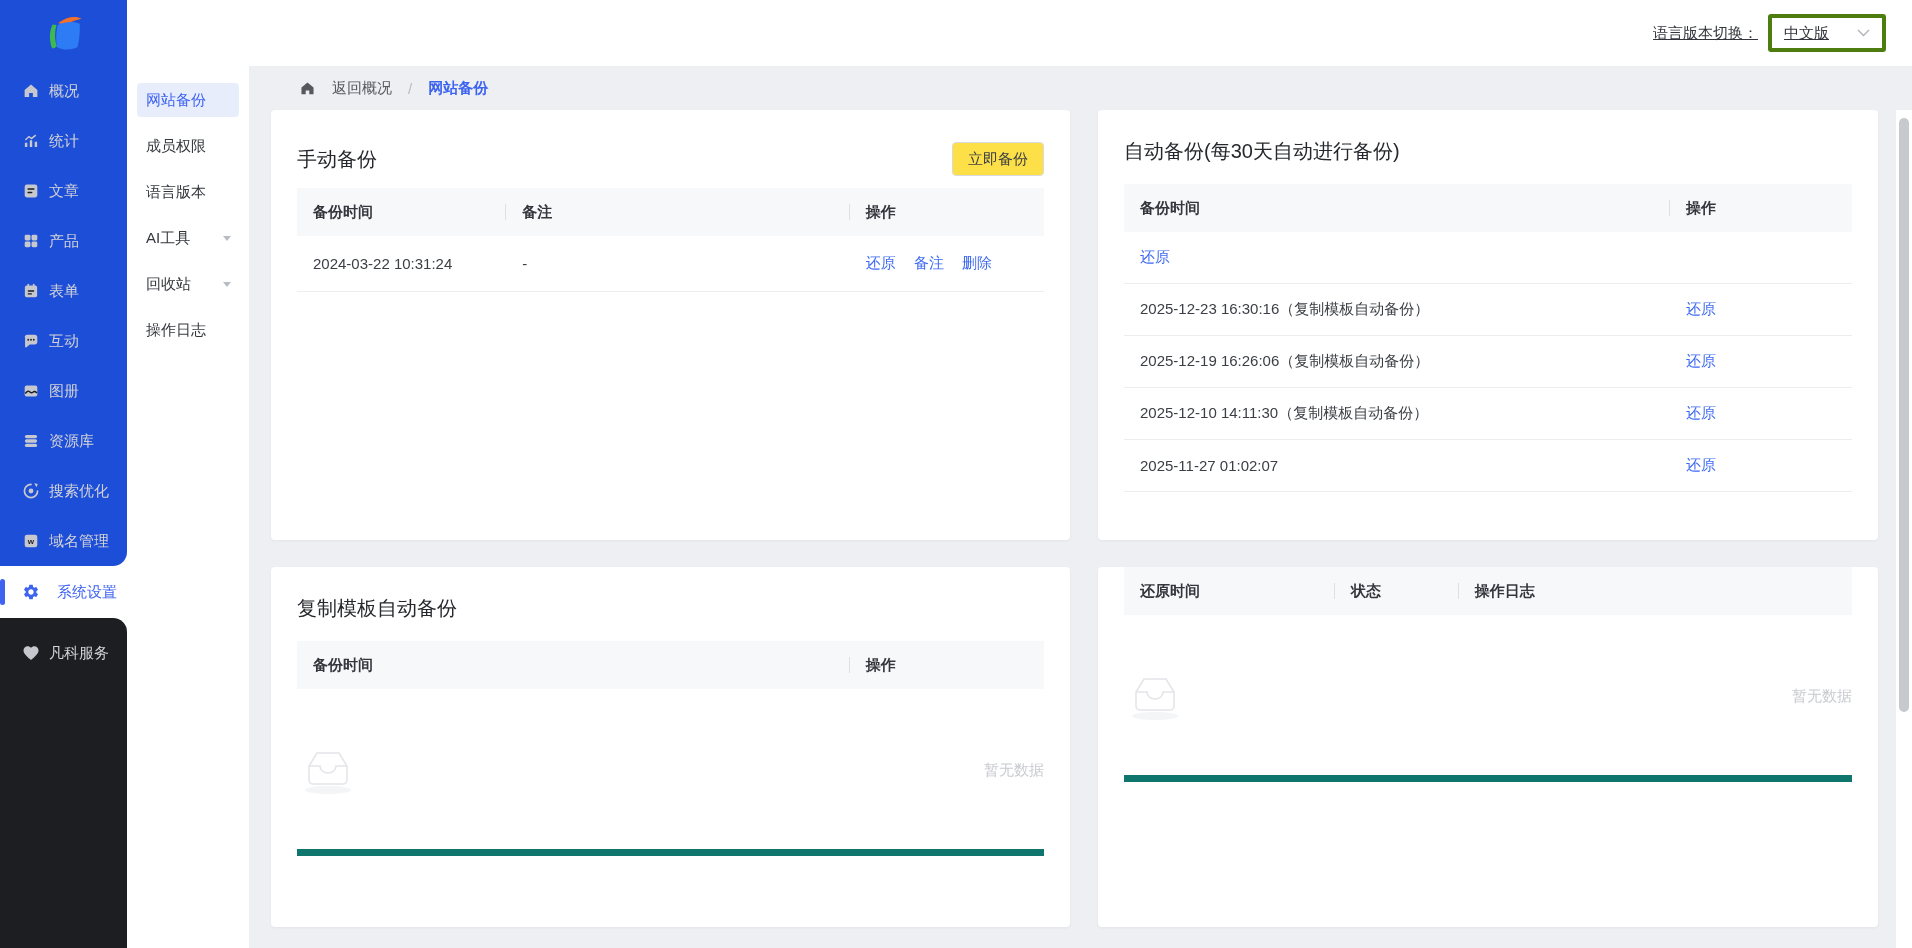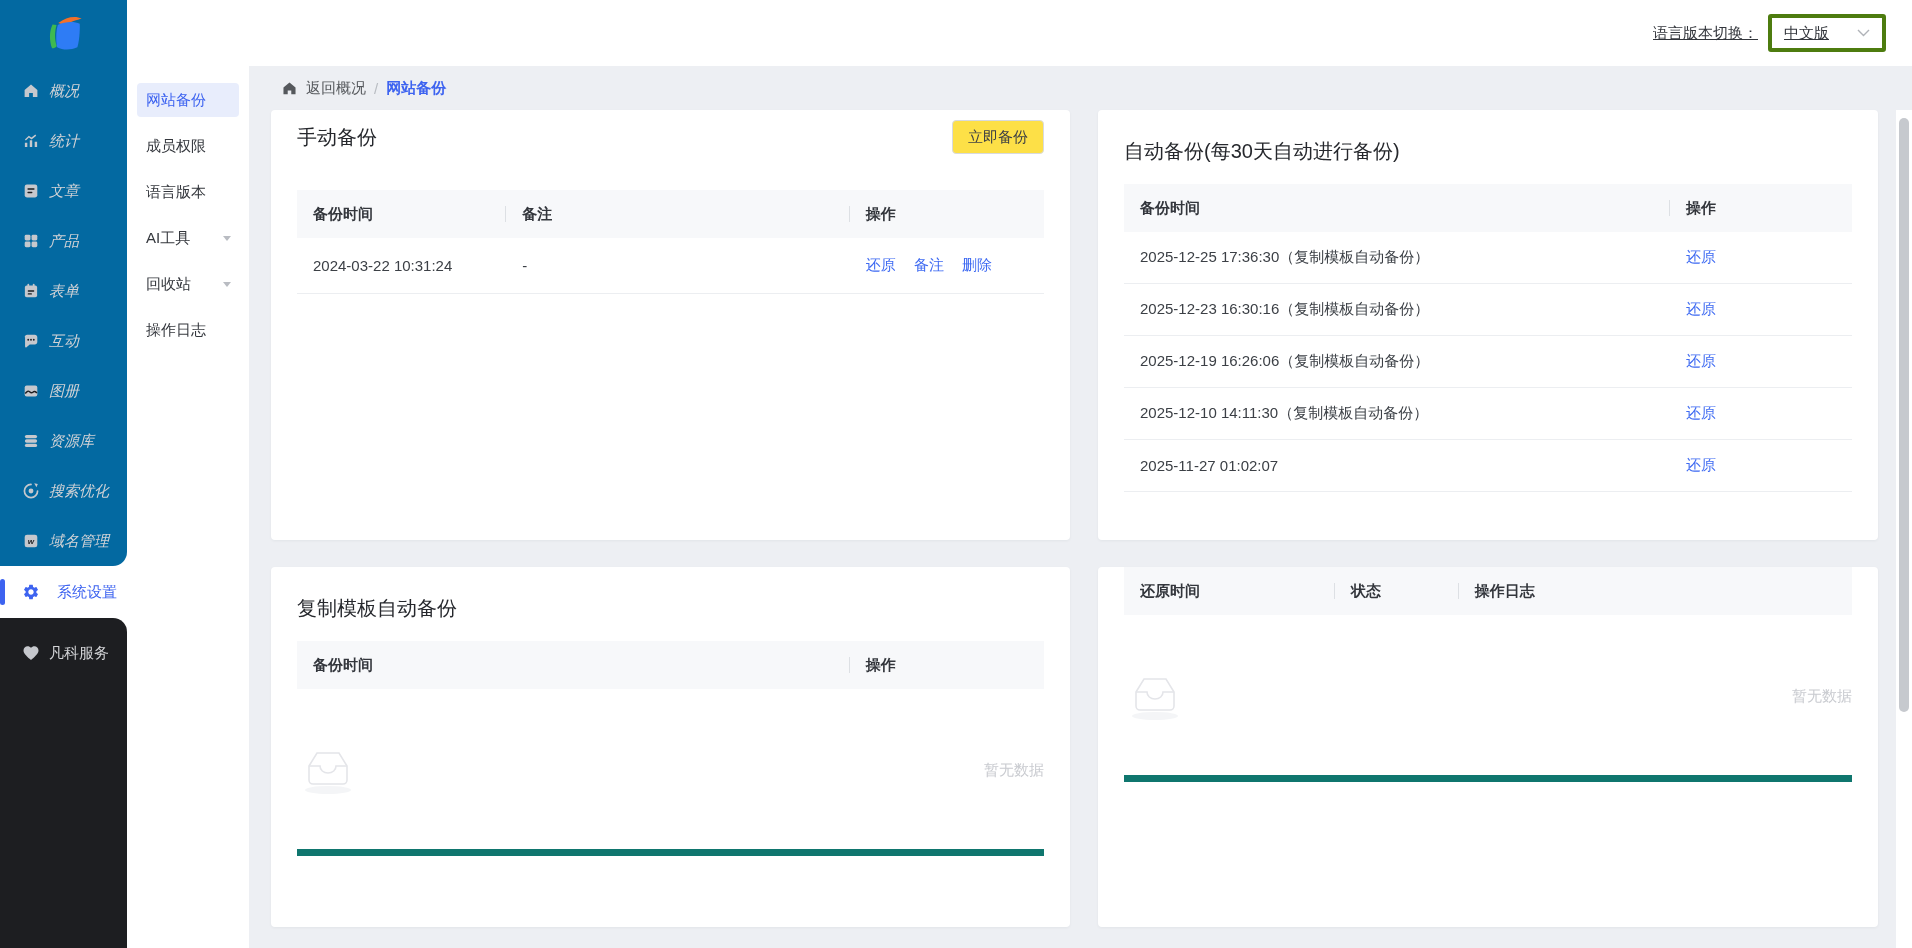--- a/index.html
+++ b/index.html
@@ -6,21 +6,21 @@
   html,body { width:1912px; height:948px; }
   body {
     position:relative; overflow:hidden;
     background:#edeff3;
     font-family:"Liberation Sans","DejaVu Sans",sans-serif;
     color:#33363c;
   }
 
   
   .sidebar { position:absolute; left:0; top:0; width:127px; height:948px; background:#fff; display:flex; flex-direction:column; z-index:5; }
-  .side-top { background:#0369a1; border-radius:0 0 14px 0; padding-bottom:0;font-style:italic; }
+  .side-top { background:#1d4ed8; border-radius:0 0 14px 0; padding-bottom:0; }
   .side-bottom { background:#1d1e21; border-radius:0 14px 0 0; flex:1; padding-top:10px; }
   .logo-wrap { height:66px; display:flex; align-items:center; justify-content:center; }
   .s-item { height:50px; display:flex; align-items:center; padding-left:22px; gap:9px; color:#d2d3d6; font-size:15px; cursor:pointer; white-space:nowrap; }
   .s-ico { width:18px; height:18px; flex:none; }
   .s-selected { height:52px; background:#fff; display:flex; align-items:center; padding-left:22px; gap:17px; color:#3d63f0; font-size:15px; position:relative; cursor:pointer; white-space:nowrap; }
   .accent-bar { position:absolute; left:0; top:50%; transform:translateY(-50%); width:5px; height:26px; border-radius:3px; background:#3d63f0; }
 
   
   .topbar { position:absolute; left:127px; top:0; width:1785px; height:66px; background:#fff; display:flex; align-items:center; justify-content:flex-end; padding-right:26px;text-decoration:underline; }
   .lang-label { font-size:15px; color:#33363c; margin-right:10px; }
@@ -28,28 +28,28 @@
   .lang-select span { font-size:15px; color:#33363c; }
 
   
   .subsidebar { position:absolute; left:127px; top:66px; width:122px; height:882px; background:#fff; padding:17px 10px 0; }
   .sub-item { height:34px; margin-bottom:12px; display:flex; align-items:center; justify-content:space-between; padding:0 8px 0 9px; font-size:15px; color:#34373d; border-radius:4px; cursor:pointer; white-space:nowrap; }
   .sub-item.active { background:#e8edfc; color:#3d63f0; }
   .caret { width:0; height:0; border-left:4px solid transparent; border-right:4px solid transparent; border-top:5px solid #b9bcc2; margin-left:6px; }
 
   
   .main { position:absolute; left:249px; top:66px; right:0; bottom:0; }
-  .breadcrumb { height:44px; display:flex; align-items:center; padding-left:32px; gap:8px; font-size:15px; color:#55585c; }
+  .breadcrumb { height:44px; display:flex; align-items:center; padding-left:50px; gap:16px; font-size:15px; color:#55585c; }
   .crumb-sep { color:#b9bcc2; }
   .crumb-current { color:#3d63f0; font-weight:700; }
   .crumb-back { cursor:pointer; }
 
   .cards { margin-left:22px; display:grid; grid-template-columns:799px 780px; grid-template-rows:430px 360px; column-gap:28px; row-gap:27px; }
   .card { background:#fff; border-radius:4px; box-shadow:0 1px 3px rgba(29,30,33,.05); padding:0 26px; overflow:hidden; }
-  .card-head { display:flex; align-items:center; justify-content:space-between; padding-top:10px; min-height:40px; margin-bottom:36px; }
+  .card-head { display:flex; align-items:center; justify-content:space-between; padding-top:32px; min-height:40px; margin-bottom:12px; }
   .card-head.simple { padding-top:28px; min-height:34px; margin-bottom:19px; }
   .card-title { font-size:20px; color:#26282d; font-weight:500; }
   .btn { height:34px; padding:0 15px; background:#fde047; border:1px solid #d8dade; border-radius:4px; font-size:15px; color:#3c3f45; cursor:pointer; font-family:inherit; }
 
   .thead { display:flex; height:48px; background:#f7f8fa; align-items:center; }
   .th { font-size:15px; font-weight:700; color:#33363c; padding-left:16px; position:relative; white-space:nowrap; }
   .th:not(:last-child)::after { content:''; position:absolute; right:0; top:50%; transform:translateY(-50%); width:1px; height:16px; background:#dde0e4; }
   .trow { display:flex; align-items:center; border-bottom:1px solid #eceef1; }
   .trow.tall { height:56px; }
   .trow.mid { height:52px; }
@@ -259,21 +259,20 @@
 
     <section class="card">
       <div class="card-head simple">
         <h2 class="card-title">自动备份(每30天自动进行备份)</h2>
       </div>
       <div class="thead">
         <div class="th c2-a">备份时间</div>
         <div class="th c2-b">操作</div>
       </div>
       <div class="trow mid">
-        <div class="td c2-a">2025-12-25 17:36:30（复制模板自动备份）</div>
         <div class="td c2-b">
           <span class="link">还原</span>
         </div>
       </div>
       <div class="trow mid">
         <div class="td c2-a">2025-12-23 16:30:16（复制模板自动备份）</div>
         <div class="td c2-b">
           <span class="link">还原</span>
         </div>
       </div>

